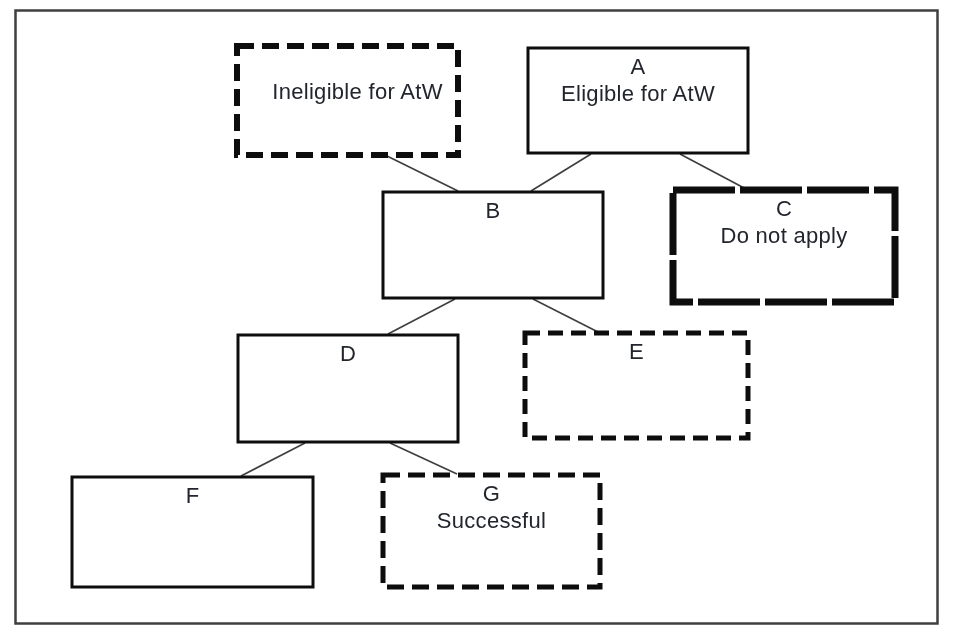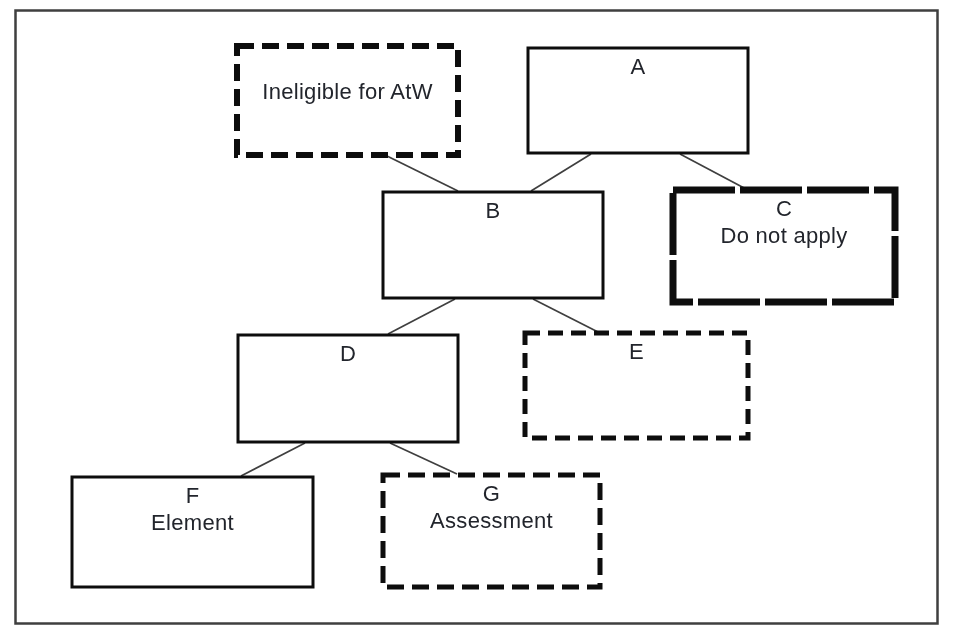--- a/index.html
+++ b/index.html
@@ -30,21 +30,21 @@
     padding-top: 5px;
     box-sizing: border-box;
     pointer-events: none;
   }
   .bline {
     display: block;
     min-height: 27px;
     white-space: nowrap;
   }
   
-  .pos-ineligible { left: 237px; top: 46px;  width: 221px; }
+  .pos-ineligible { left: 247px; top: 46px;  width: 221px; }
   .pos-a          { left: 528px; top: 48px;  width: 220px; }
   .pos-b          { left: 383px; top: 192px; width: 220px; }
   .pos-c          { left: 673px; top: 190px; width: 222px; }
   .pos-d          { left: 238px; top: 335px; width: 220px; }
   .pos-e          { left: 525px; top: 333px; width: 223px; }
   .pos-f          { left: 72px;  top: 477px; width: 241px; }
   .pos-g          { left: 383px; top: 475px; width: 217px; }
 </style>
 </head>
 <body>
@@ -82,20 +82,21 @@
     <rect x="383" y="475" width="217" height="112" fill="#ffffff" stroke="#0d0d0d" stroke-width="5" stroke-dasharray="17 8"></rect>
   </svg>
 
   <div class="box-text pos-ineligible">
     <span class="bline"></span>
     <span class="bline">Ineligible for AtW</span>
   </div>
 
   <div class="box-text pos-a">
     <span class="bline">A</span>
+    <span class="bline">Eligible for AtW</span>
   </div>
 
   <div class="box-text pos-b">
     <span class="bline">B</span>
   </div>
 
   <div class="box-text pos-c">
     <span class="bline">C</span>
     <span class="bline">Do not apply</span>
   </div>
@@ -103,21 +104,20 @@
   <div class="box-text pos-d">
     <span class="bline">D</span>
   </div>
 
   <div class="box-text pos-e">
     <span class="bline">E</span>
   </div>
 
   <div class="box-text pos-f">
     <span class="bline">F</span>
-    <span class="bline">Element</span>
   </div>
 
   <div class="box-text pos-g">
     <span class="bline">G</span>
-    <span class="bline">Assessment</span>
+    <span class="bline">Successful</span>
   </div>
 
 </div>
 
 </body></html>

